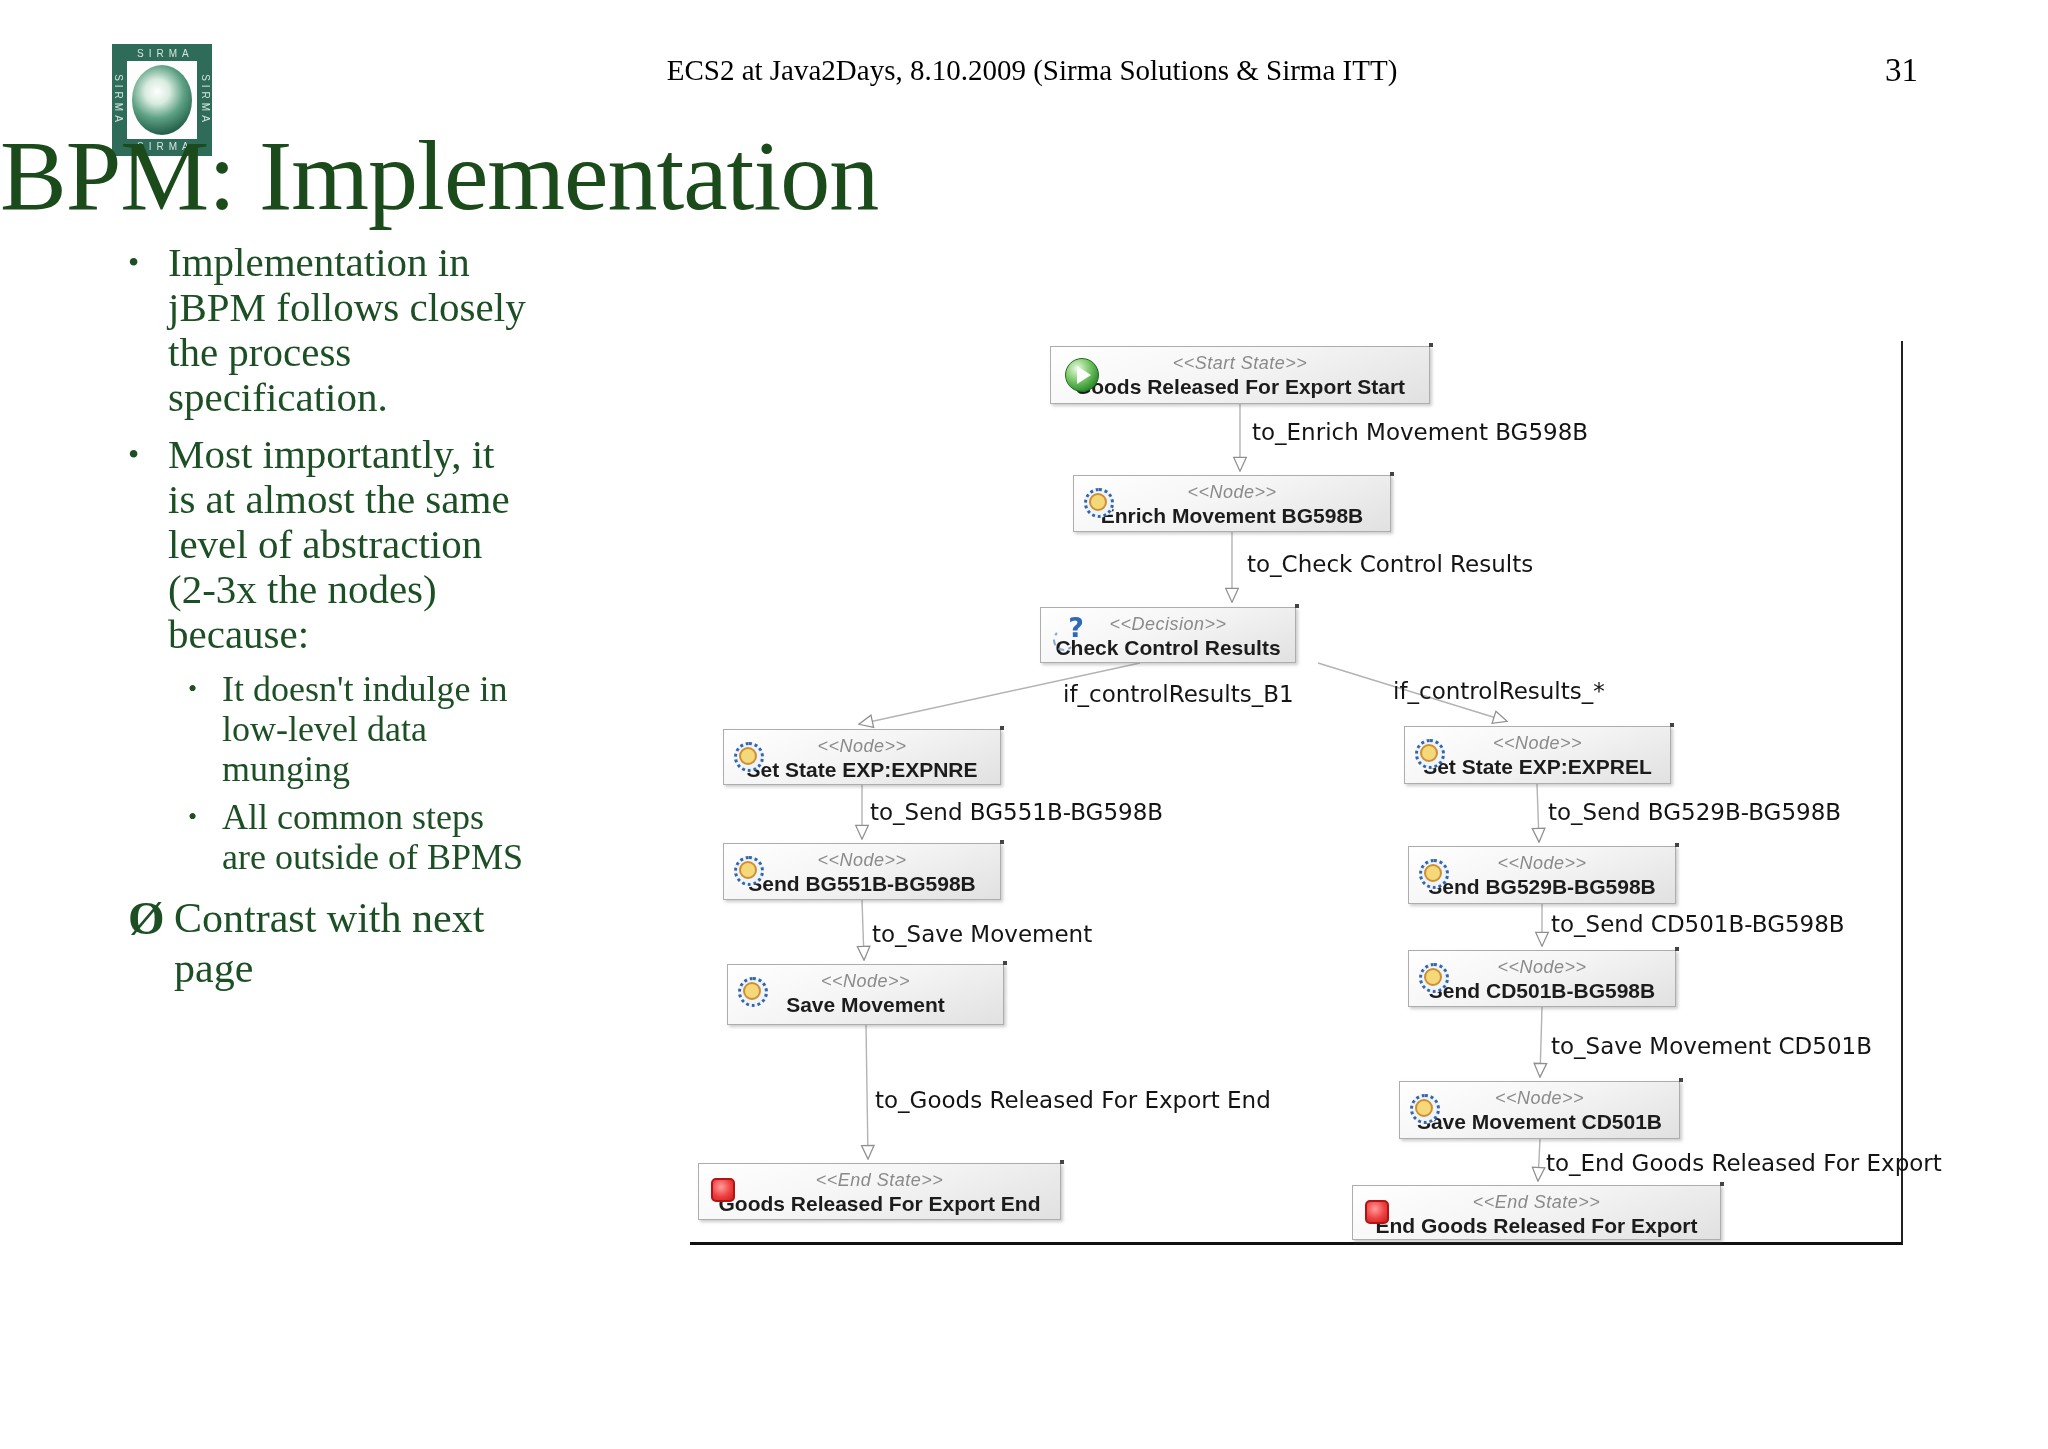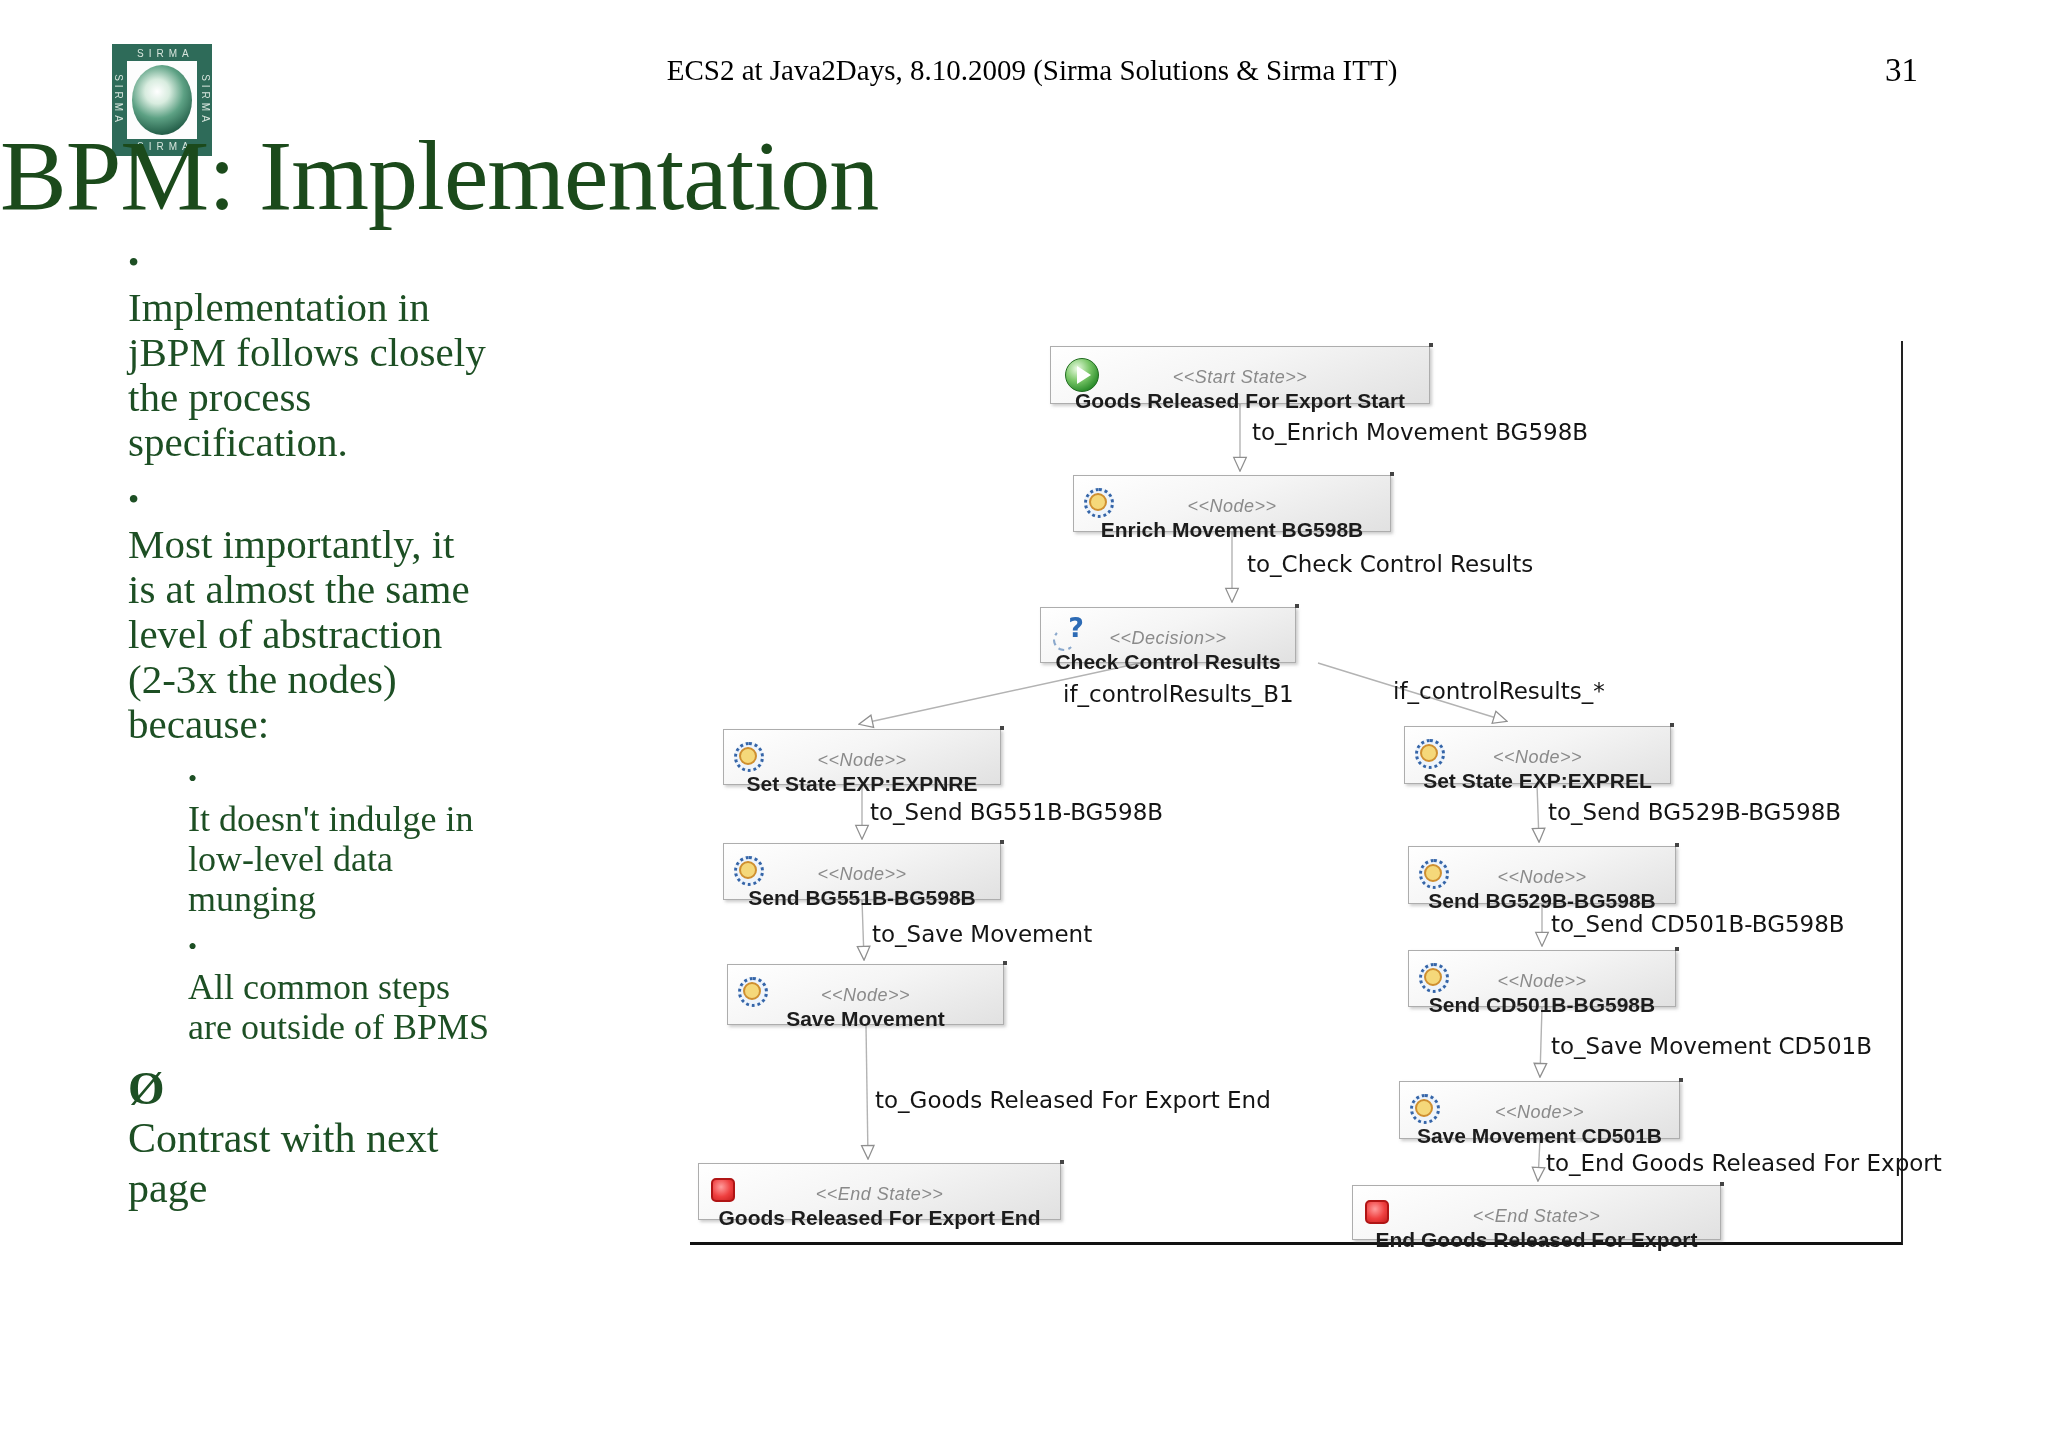--- a/index.html
+++ b/index.html
@@ -20,38 +20,38 @@
   .lw-right{right:1px;top:50%;transform:translateY(-50%);writing-mode:vertical-rl;letter-spacing:4px;}
 
   
   .header{position:absolute;left:0;right:0;top:54px;text-align:center;font-size:29px;color:#000;padding-left:16px;}
   .pagenum{position:absolute;right:130px;top:52px;font-size:33px;color:#000;}
   .title{position:absolute;left:0;right:0;top:118px;text-align:left;
          font-size:100px;color:#1b4a1b;letter-spacing:-1px;}
 
   
   .bullets{position:absolute;left:128px;top:240px;width:480px;color:#1d4f24;}
-  .b-item{display:flex;margin-bottom:12px;flex-direction:column;}
+  .b-item{display:flex;margin-bottom:12px;}
   .marker{flex:0 0 40px;}
   .marker::before{content:"\2022";font-size:32px;line-height:45px;}
   .b-text{width:382px;font-size:41px;line-height:45px;white-space:pre-line;}
   .b-sub{margin-left:60px;margin-bottom:8px;}
   .b-sub .marker{flex:0 0 34px;}
   .b-sub .marker::before{font-size:26px;line-height:40px;}
   .b-sub .b-text{width:340px;font-size:36px;line-height:40px;}
   .b-final{margin-top:16px;}
   .marker-o{flex:0 0 46px;font-size:47px;font-weight:bold;line-height:50px;}
   .b-final .b-text{font-size:42px;line-height:50px;}
 
   
   .diagram-frame{position:absolute;left:690px;top:341px;width:1211px;height:901px;
                  border-right:2px solid #222;border-bottom:3px solid #111;}
   svg.connectors{position:absolute;left:0;top:0;pointer-events:none;}
 
-  .node{position:absolute;box-sizing:border-box;text-align:center;padding-top:20px;
+  .node{position:absolute;box-sizing:border-box;text-align:center;padding-top:6px;
         background:linear-gradient(160deg,#ffffff 0%,#f5f5f5 45%,#e1e1e1 100%);
         border:1px solid #adadad;box-shadow:2px 2px 3px rgba(110,110,110,.35);}
   .node::after{content:"";position:absolute;top:-4px;right:-4px;width:4px;height:4px;background:#444;}
   .stereo{font:italic 18px "Liberation Sans",sans-serif;color:#8a8a8a;letter-spacing:.5px;}
   .nlabel{font:bold 21px "Liberation Sans",sans-serif;color:#1c1c1c;margin-top:1px;white-space:nowrap;}
 
   .tlabel{position:absolute;font:23px "DejaVu Sans",sans-serif;color:#141414;white-space:nowrap;}
 
   
   .start-icon{position:absolute;left:14px;top:11px;width:34px;height:34px;border-radius:50%;

